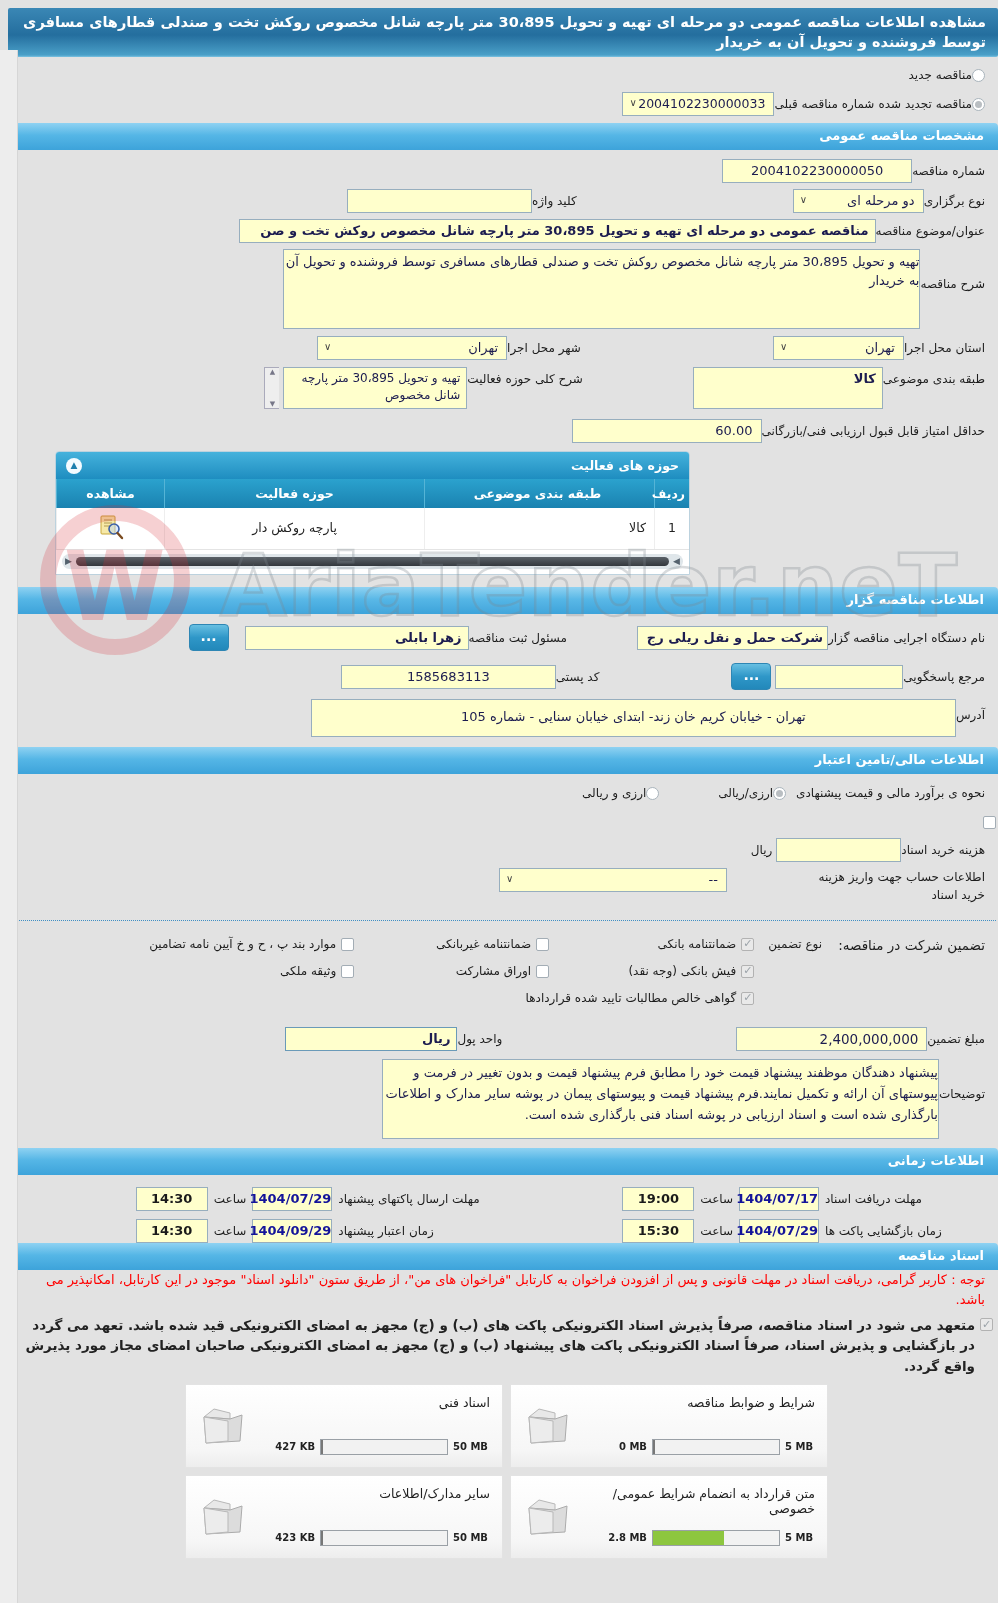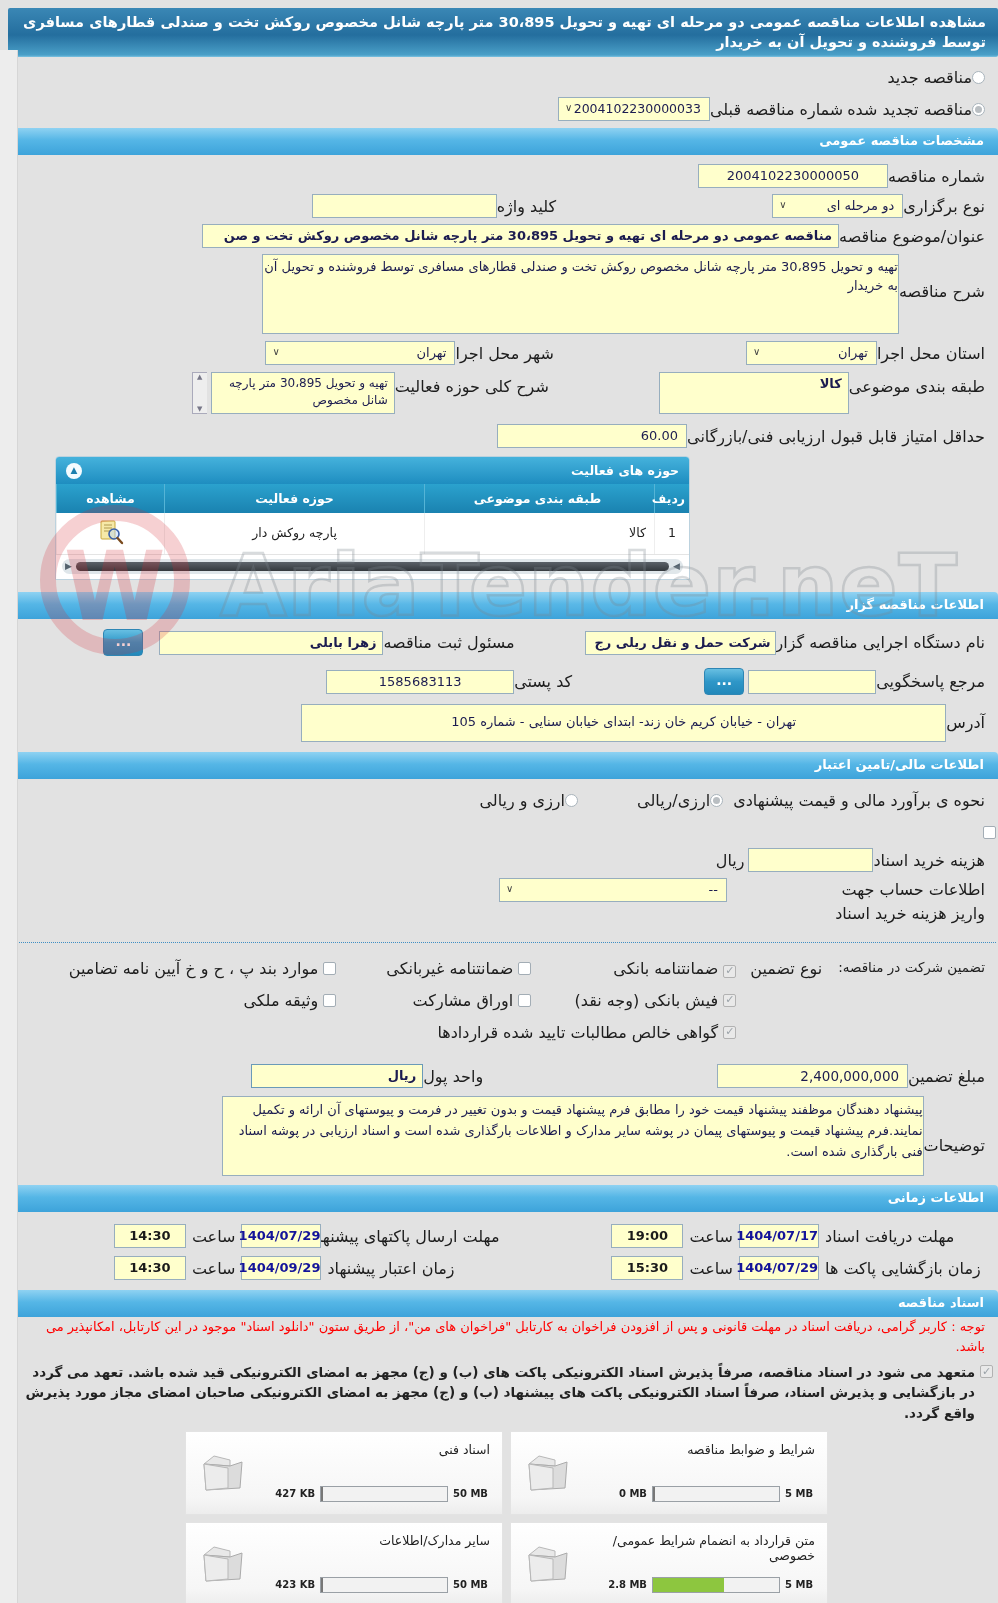--- a/index.html
+++ b/index.html
@@ -30,21 +30,21 @@
   .radio { width:13px; height:13px; border:1px solid #a9b4bc; border-radius:50%; background:#fff;
     display:inline-block; position:relative; flex:0 0 13px; }
   .radio.on::after { content:""; position:absolute; inset:2px; border-radius:50%; background:#b9bec2; }
   .cb { width:13px; height:13px; border:1px solid #a3adb5; border-radius:2px; background:#fff;
     display:inline-block; position:relative; flex:0 0 13px; }
   .cb.on { background:#e9e9e9; border-color:#b2b2b2; }
   .cb.on::after { content:"\2713"; position:absolute; left:1px; top:-2px; font-size:11px; color:#9aa2a8; font-weight:bold; }
 
   
   .frow { display:flex; align-items:center; padding-right:13px; }
-  .lbl { font-size:16px; color:#1d1d1d; white-space:nowrap; }
+  .lbl { font-size:12px; color:#1d1d1d; white-space:nowrap; }
   .inp, .sel, .ta {
     background:#ffffcc; border:1px solid #97aebe; height:24px;
     font-family:"DejaVu Sans", sans-serif; font-size:13px; color:#1c1c50;
   }
   .sel { position:relative; padding:3px 8px 0 20px; text-align:right; white-space:nowrap; }
   .sel .chev { position:absolute; left:6px; top:4px; font-size:10px; color:#444; }
   .center { text-align:center; padding-top:3px; }
   .ta { height:auto; padding:3px 0; line-height:1.45; text-align:right; }
   .gap4 { margin-left:4px; }
   .dotline { border-top:1px dotted #3f8fc4; margin:0 2px; height:0; }
@@ -220,21 +220,21 @@
   <span class="lbl" style="margin-right:66px;">مسئول ثبت مناقصه</span>
   <span class="inp gap4" style="width:224px; font-weight:bold; padding:3px 6px 0; text-align:right;">زهرا بابلی</span>
   <span class="dots-btn" style="margin-right:12px;">...</span>
 </div>
 
 <div class="frow" style="margin-top:12px;">
   <span class="lbl">مرجع پاسخگویی</span>
   <span class="inp gap4" style="width:128px;"></span>
   <span class="dots-btn gap4">...</span>
   <span class="lbl" style="margin-right:128px;">کد پستی</span>
-  <span class="inp center gap4" style="width:188px;">1585683113</span>
+  <span class="inp center gap4" style="width:215px;">1585683113</span>
 </div>
 
 <div class="frow" style="margin-top:9px; align-items:flex-start;">
   <span class="lbl" style="margin-top:9px;">آدرس</span>
   <span class="ta gap4" style="width:645px; height:38px; text-align:center; padding-top:8px;">تهران - خیابان کریم خان زند- ابتدای خیابان سنایی - شماره 105</span>
 </div>
 
 <div class="sec-h" style="margin-top:10px;">اطلاعات مالی/تامین اعتبار</div>
 
 <div class="frow" style="margin-top:12px;">
@@ -300,22 +300,22 @@
 </div>
 
 <div class="frow" style="margin-top:22px;">
   <span class="lbl">مبلغ تضمین</span>
   <span class="inp gap4" style="width:191px; text-align:right; padding:3px 8px 0; font-size:13.5px;">2,400,000,000</span>
   <span class="lbl" style="margin-right:230px;">واحد پول</span>
   <span class="inp gap4" style="width:172px; font-weight:bold; text-align:right; padding:3px 6px 0; border-color:#6a9ab8;">ریال</span>
 </div>
 
 <div class="frow" style="margin-top:8px; align-items:flex-start;">
-  <span class="lbl" style="margin-top:40px;">توضیحات</span>
-  <span class="ta gap4" style="width:702px; height:80px; line-height:1.6;">پیشنهاد دهندگان موظفند پیشنهاد قیمت خود را مطابق فرم پیشنهاد قیمت و بدون تغییر در فرمت و پیوستهای آن ارائه و تکمیل نمایند.فرم پیشنهاد قیمت و پیوستهای پیمان در پوشه سایر مدارک و اطلاعات بارگذاری شده است و اسناد ارزیابی در پوشه اسناد فنی بارگذاری شده است.</span>
+  <span class="lbl" style="margin-top:28px;">توضیحات</span>
+  <span class="ta gap4" style="width:557px; height:80px; line-height:1.6;">پیشنهاد دهندگان موظفند پیشنهاد قیمت خود را مطابق فرم پیشنهاد قیمت و بدون تغییر در فرمت و پیوستهای آن ارائه و تکمیل نمایند.فرم پیشنهاد قیمت و پیوستهای پیمان در پوشه سایر مدارک و اطلاعات بارگذاری شده است و اسناد ارزیابی در پوشه اسناد فنی بارگذاری شده است.</span>
 </div>
 
 <div class="sec-h" style="margin-top:9px;">اطلاعات زمانی</div>
 
 <div class="frow" style="margin-top:12px;">
   <div class="sitem">
     <span class="lbl slbl-r">مهلت دریافت اسناد</span>
     <span class="inp sdate">1404/07/17</span>
     <span class="lbl">ساعت</span>
     <span class="inp stime">19:00</span>
@@ -335,21 +335,21 @@
     <span class="inp stime">15:30</span>
   </div>
   <div class="sitem" style="margin-right:112px;">
     <span class="lbl slbl-l">زمان اعتبار پیشنهاد</span>
     <span class="inp sdate">1404/09/29</span>
     <span class="lbl">ساعت</span>
     <span class="inp stime">14:30</span>
   </div>
 </div>
 
-<div class="sec-h" style="margin-top:10px;">اسناد مناقصه</div>
+<div class="sec-h" style="margin-top:0;">اسناد مناقصه</div>
 
 <div class="notice" style="margin-top:0;">توجه : کاربر گرامی، دریافت اسناد در مهلت قانونی و پس از افزودن فراخوان به کارتابل "فراخوان های من"، از طریق ستون "دانلود اسناد" موجود در این کارتابل، امکانپذیر می باشد.</div>
 
 <div class="pledge" style="margin-top:6px;">
   <span class="cb on" style="margin-top:3px;"></span>
   <span>متعهد می شود در اسناد مناقصه، صرفاً پذیرش اسناد الکترونیکی پاکت های (ب) و (ج) مجهز به امضای الکترونیکی قید شده باشد. تعهد می گردد در بازگشایی و پذیرش اسناد، صرفاً اسناد الکترونیکی پاکت های پیشنهاد (ب) و (ج) مجهز به امضای الکترونیکی صاحبان امضای مجاز مورد پذیرش واقع گردد.</span>
 </div>
 
 <div class="cards">
 

